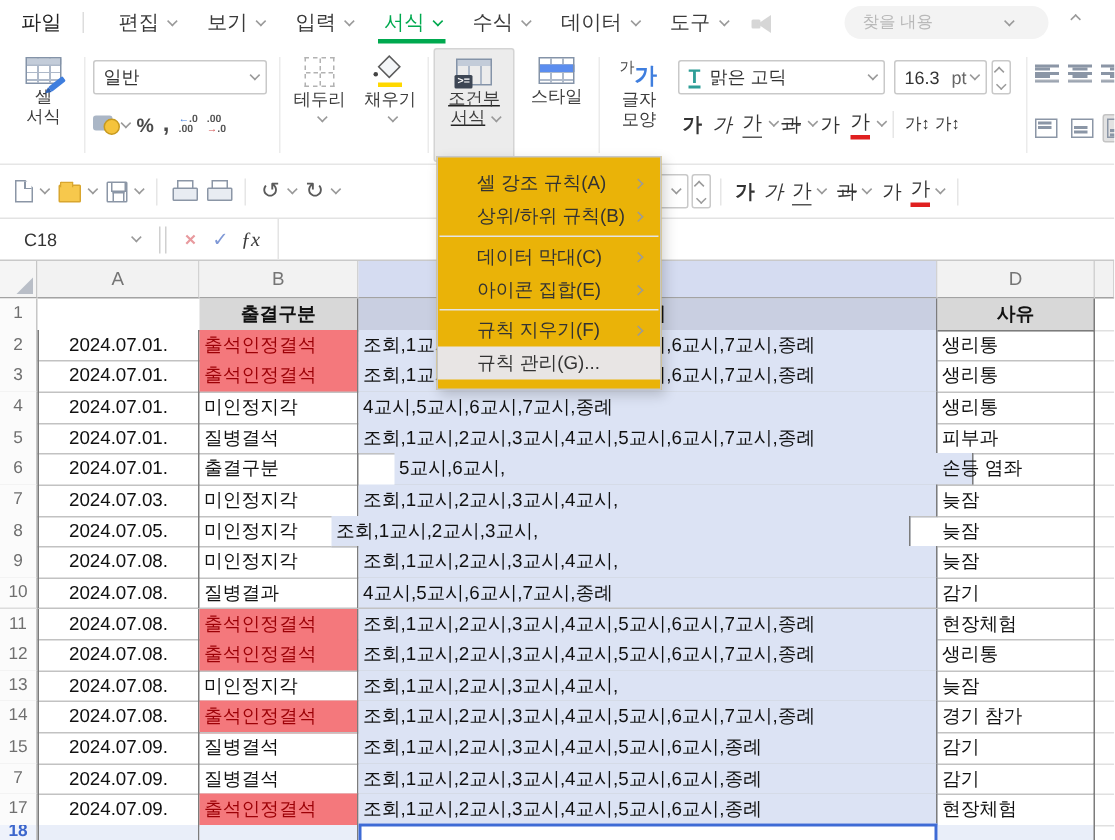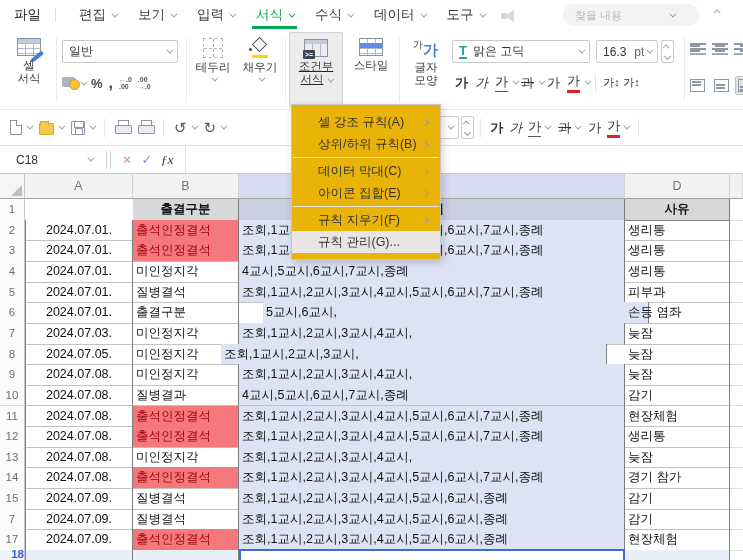--- a/index.html
+++ b/index.html
@@ -113,21 +113,21 @@
   .fb-ok{color:#7f98d6;font-weight:bold;}
   .fb-fx{color:#3a3a3a;font-style:italic;font-family:"Liberation Serif","DejaVu Serif",serif;font-size:13.5px;}
   .fb-input{flex:1;height:100%;border-left:1px solid #e4e4e4;margin-left:8px;}
 
   
   #sheet-grid{position:absolute;left:0;top:174px;width:743px;height:386px;background:#fff;overflow:hidden;}
   .gc{position:absolute;overflow:hidden;white-space:nowrap;font-size:12.5px;color:#111;}
   .letter{background:#f2f2f2;color:#757575;text-align:center;border-right:1px solid #d2d2d2;border-bottom:1px solid #a3a3a3;font-size:12.5px;}
   .letter.selcol{background:#d5dcf1;}
   .rowhdr{background:#fbfbfb;color:#6f6f6f;text-align:center;border-right:1px solid #c6c6c6;border-bottom:1px solid #dcdcdc;font-size:11.5px;}
-  .rowhdr.sel{background:#eef2fb;color:#3c66cc;font-weight:bold;text-align:right;}
+  .rowhdr.sel{background:#eef2fb;color:#3c66cc;font-weight:bold;}
   .corner{background:#f5f5f5;border-right:1px solid #c6c6c6;border-bottom:1px solid #a3a3a3;}
   .corner:after{content:"";position:absolute;right:2px;bottom:2px;border-left:11px solid transparent;border-bottom:11px solid #b9bec7;}
   .cell{border-right:1px solid #7c7c7c;border-bottom:1px solid #c2c2c2;padding:0 3px;}
   .cell.first{border-left:1px solid #7c7c7c;}
   .cell.hdr{background:#d8d8d8;font-weight:bold;text-align:center;border-bottom:1px solid #7c7c7c;}
   .cell.hdr.tint{background:#c9cfe1;}
   .cell.center{text-align:center;}
   .cell.red{background:#f4787c;color:#9c0006;}
   .cell.lav{background:#dce3f4;}
   .cell.focusrow{background:#e9eef9;}

